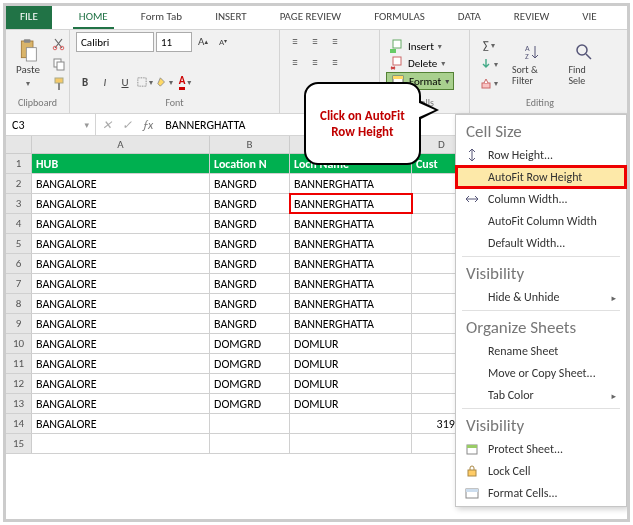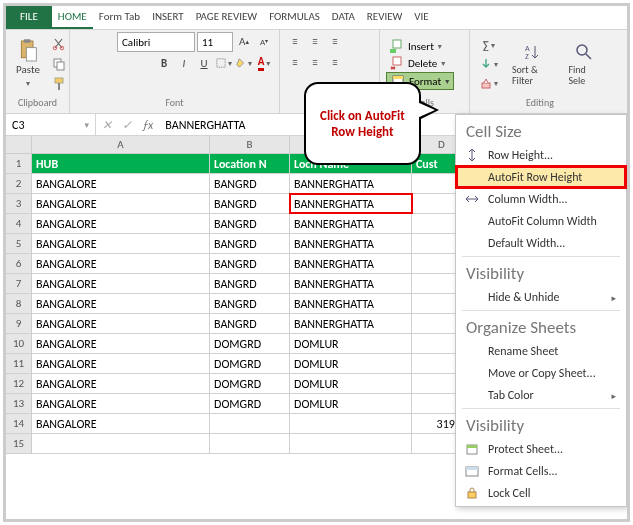--- a/index.html
+++ b/index.html
@@ -1,20 +1,20 @@
 <!DOCTYPE html>
 <html><head>
 <meta charset="utf-8">
 <style>
 * { box-sizing: border-box; margin: 0; padding: 0; font-family: "Segoe UI", Calibri, sans-serif; }
 body { background: #fff; width: 633px; height: 525px; overflow: hidden; font-size: 12px; position: relative; }
 .wrap { border: 3px solid #ccc; width: 627px; height: 519px; margin: 3px; background: #fff; position: relative; overflow: hidden; }
 
 
-.ribbon-tabs { display: flex; background: #fff; height: 24px; border-bottom: 1px solid #d4d4d4; }
+.ribbon-tabs { display: flex; background: #fff; height: 24px; border-bottom: 1px solid #d4d4d4; gap: 21px; }
 .tab { padding: 4px 6px; font-size: 11px; color: #444; cursor: pointer; }
 .tab.file { background: #217346; color: #fff; font-weight: normal; padding: 4px 14px; }
 .tab.active { color: #217346; border-bottom: 2px solid #217346; font-weight: normal; }
 
 
 .ribbon { display: flex; background: #f1f1f1; height: 84px; border-bottom: 1px solid #d4d4d4; }
 .group { display: flex; flex-direction: column; border-right: 1px solid #d4d4d4; padding: 2px 6px; }
 .group-body { flex: 1; display: flex; align-items: center; gap: 4px; }
 .group-label { font-size: 10px; color: #777; text-align: center; padding-bottom: 2px; }
 .btn-big { display: flex; flex-direction: column; align-items: center; gap: 2px; font-size: 11px; color: #444; padding: 2px 4px; }
@@ -121,21 +121,21 @@
                 <rect x="3" y="1" width="8" height="5" fill="#f4c969" stroke="#aa8"></rect>
                 <rect x="6" y="6" width="2" height="7" fill="#888"></rect>
               </svg>
             </span>
         </div>
       </div>
       <div class="group-label">Clipboard</div>
     </div>
 
     <div class="group" style="width:210px">
-      <div class="group-body" style="flex-direction:column;align-items:flex-end;gap:2px">
+      <div class="group-body" style="flex-direction:column;align-items:flex-start;gap:21px">
         <div class="mini-row">
           <input class="font-select fontname" value="Calibri" style="">
           <input class="font-select fontsize" value="11" style="">
           <span class="mini-btn" style="font-size:11px">A<sup style="font-size:7px">▴</sup></span>
           <span class="mini-btn" style="font-size:9px">A<sup style="font-size:6px">▾</sup></span>
         </div>
         <div class="mini-row">
           <span class="mini-btn" style="font-weight:bold">B</span>
           <span class="mini-btn" style="font-style:italic">I</span>
           <span class="mini-btn" style="text-decoration:underline">U</span>
@@ -456,34 +456,34 @@
           <svg width="14" height="14" viewBox="0 0 14 14">
             <rect x="2" y="3" width="10" height="9" fill="#fff" stroke="#888"></rect>
             <rect x="2" y="3" width="10" height="3" fill="#9c6"></rect>
           </svg>
         </span>
       <span>Protect Sheet...</span>
     </div>
     <div class="menu-item">
       <span class="mi-icon">
           <svg width="14" height="14" viewBox="0 0 14 14">
+            <rect x="3" y="6" width="8" height="6" fill="#fc6" stroke="#a84"></rect>
+            <path d="M5 6 L5 4 A2 2 0 0 1 9 4 L9 6" fill="none" stroke="#a84"></path>
+          </svg>
+        </span>
+      <span>Lock Cell</span>
+    </div>
+    <div class="menu-item">
+      <span class="mi-icon">
+          <svg width="14" height="14" viewBox="0 0 14 14">
             <rect x="1" y="3" width="12" height="9" fill="#fff" stroke="#888"></rect>
             <rect x="1" y="3" width="12" height="3" fill="#cde"></rect>
           </svg>
         </span>
       <span>Format Cells...</span>
-    </div>
-    <div class="menu-item">
-      <span class="mi-icon">
-          <svg width="14" height="14" viewBox="0 0 14 14">
-            <rect x="3" y="6" width="8" height="6" fill="#fc6" stroke="#a84"></rect>
-            <path d="M5 6 L5 4 A2 2 0 0 1 9 4 L9 6" fill="none" stroke="#a84"></path>
-          </svg>
-        </span>
-      <span>Lock Cell</span>
     </div>
   </div>
 
   <div class="callout">
     <div class="callout-box">
       <span>Click on AutoFit</span><br>
       <span>Row Height</span>
       <div class="callout-tail-border"></div>
       <div class="callout-tail"></div>
     </div>

